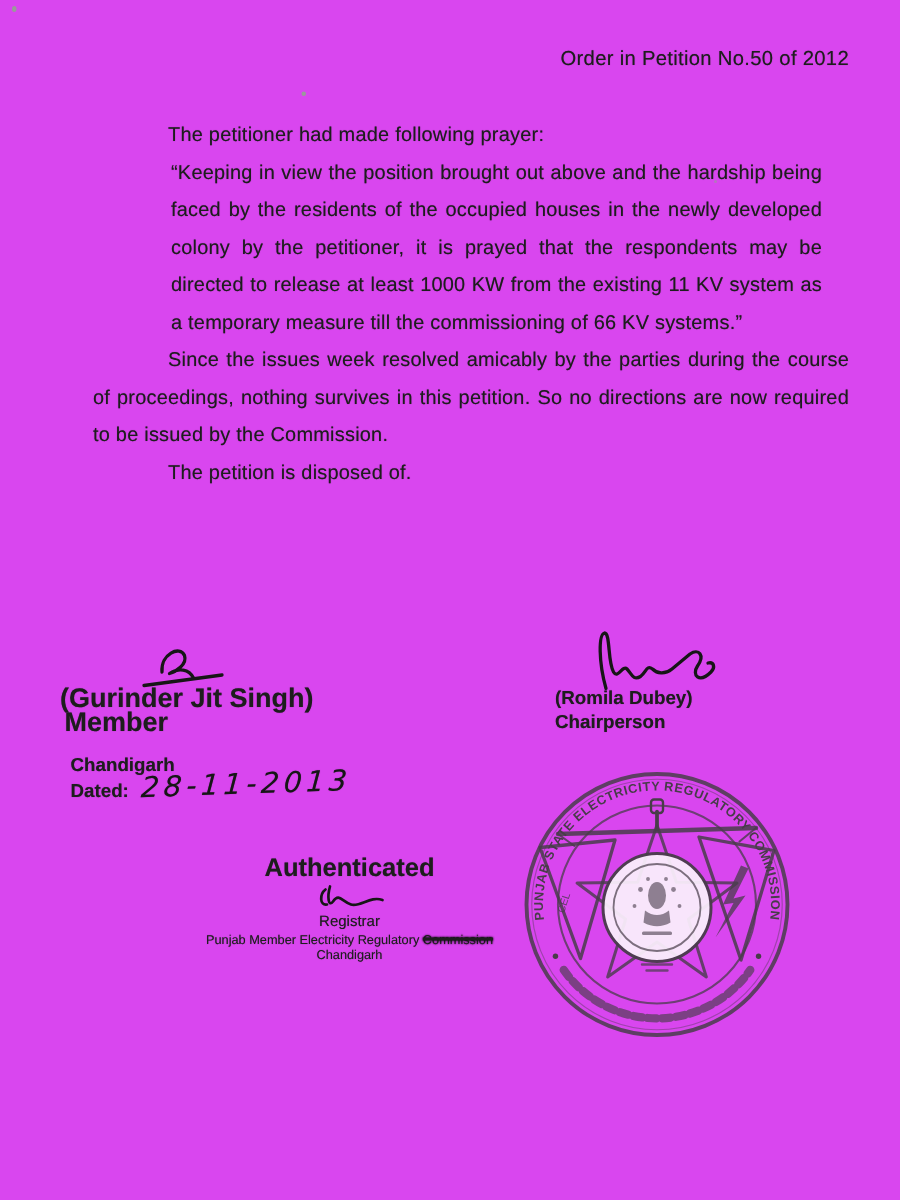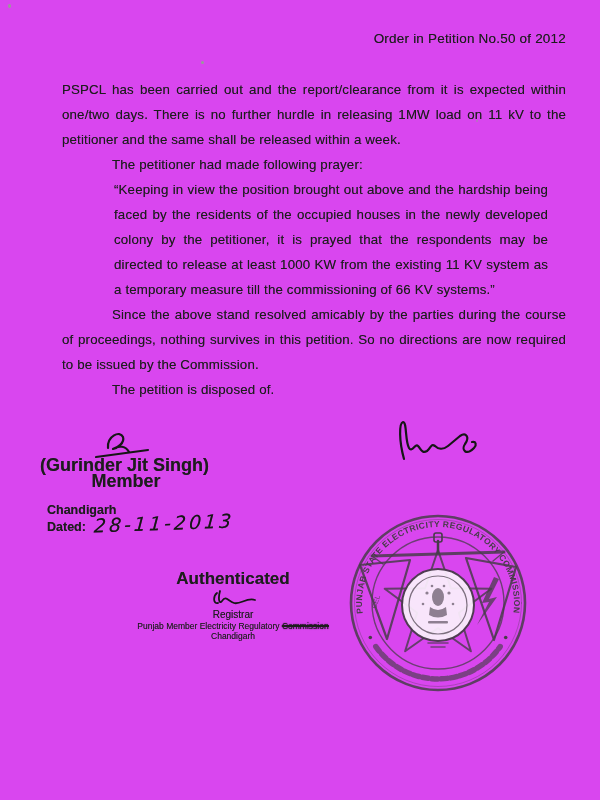--- a/index.html
+++ b/index.html
@@ -49,39 +49,42 @@
 
 <div class="page">
 
   <div class="speck" style="left:8px;top:4px;width:3px;height:4px;"></div>
   <div class="speck" style="left:201px;top:61px;width:3px;height:3px;"></div>
   <div class="speck" style="left:476px;top:120px;width:2px;height:2px;opacity:.6;"></div>
 
   <div class="doc-header scan-text">Order in Petition No.50 of 2012</div>
 
   <div class="doc-body scan-text">
-    <p>PSPCL has been carried out and the report/clearance from it is expected within one/two days. There is no further hurdle in releasing 1MW load on 11 kV to the petitioner and the same shall be released within a week.</p>
     <p class="indent">The petitioner had made following prayer:</p>
     <blockquote>“Keeping in view the position brought out above and the hardship being faced by the residents of the occupied houses in the newly developed colony by the petitioner, it is prayed that the respondents may be directed to release at least 1000 KW from the existing 11 KV system as a temporary measure till the commissioning of 66 KV systems.”</blockquote>
-    <p class="indent">Since the above stand resolved amicably by the parties during the course of proceedings, nothing survives in this petition. So no directions are now required to be issued by the Commission.</p>
+    <p class="indent">Since the issues week resolved amicably by the parties during the course of proceedings, nothing survives in this petition. So no directions are now required to be issued by the Commission.</p>
     <p class="indent">The petition is disposed of.</p>
   </div>
 
   <svg class="sig-svg" style="left:92px;top:423px;" width="64" height="40" viewBox="0 0 64 40">
     <path d="M16 25 C15 13 28 7 31 14 C33 20 25 25 21 26 C27 22 34 23 37 29"></path>
     <path d="M4 34 L56 27"></path>
   </svg>
   <div class="member-block scan-text">
     <div>(Gurinder Jit Singh)</div>
-    <div style="padding-left:3px;text-align:center;">Member</div>
+    <div style="padding-left:3px;">Member</div>
   </div>
 
   <svg class="sig-svg" style="left:384px;top:415px;" width="96" height="50" viewBox="0 0 96 50">
     <path d="M20 44 C15 26 15 8 19 7 C23 7 21 26 25 33 C28 38 31 28 34 31 C37 34 38 39 43 36 C47 33 47 28 51 31 C54 34 59 35 64 31 L76 21 C82 17 86 22 81 29 C77 35 82 41 90 33 C93 30 92 26 88 27"></path>
   </svg>
+  <div class="chair-block scan-text">
+    <div>(Romila Dubey)</div>
+    <div>Chairperson</div>
+  </div>
 
   <div class="place-date scan-text">
     <div>Chandigarh</div>
     <div class="dated-row">
       <span>Dated:</span>
       <span class="handwritten-date">28-11-2013</span>
     </div>
   </div>
 
   <div class="auth-block scan-text">

